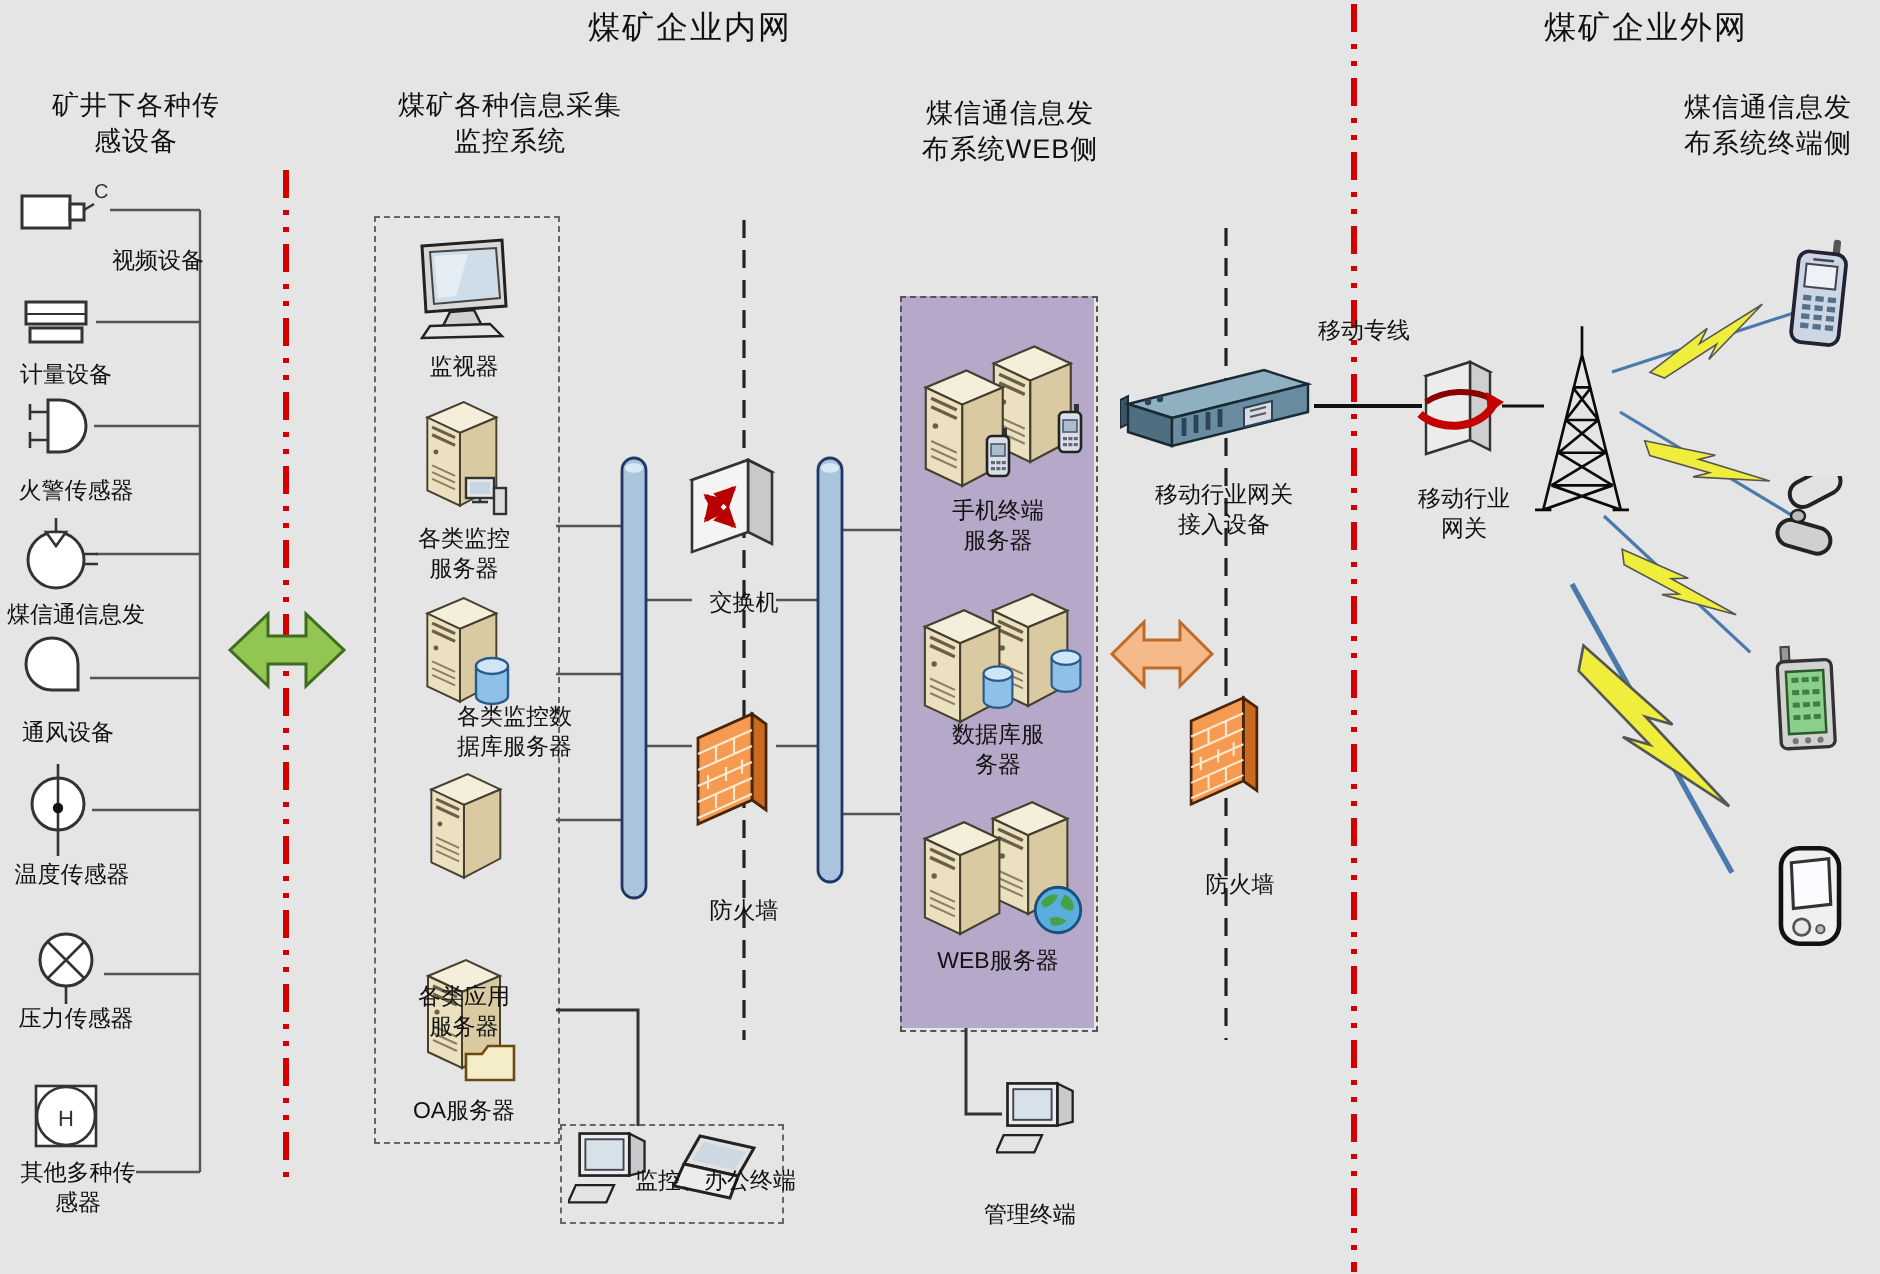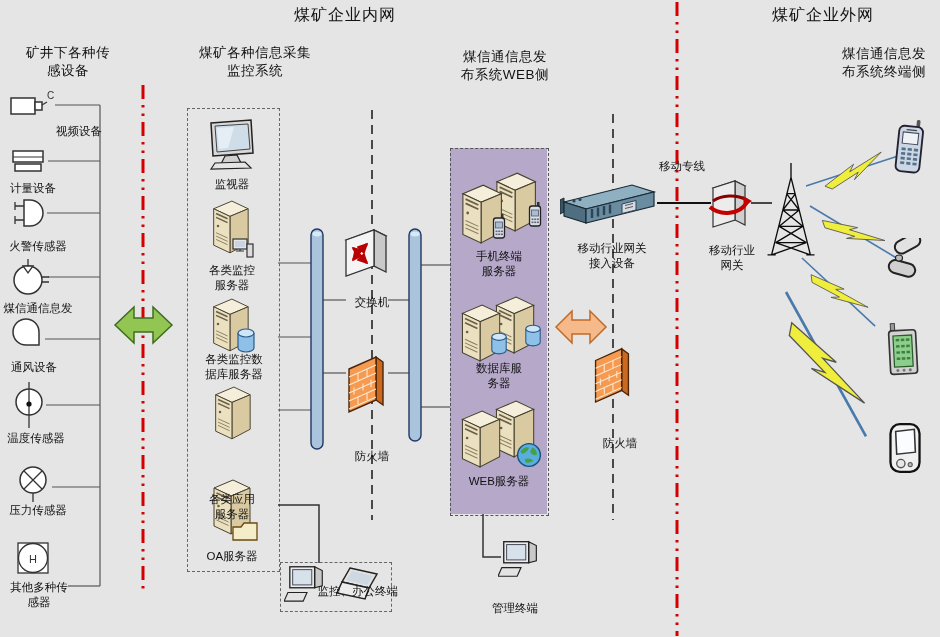--- a/index.html
+++ b/index.html
@@ -229,21 +229,21 @@
     <use href="#srv" width="46" height="56"></use>
       <use href="#pcmini" x="26" y="40" width="22" height="20"></use>
   </svg>
   <div class="lbl" style="left:195px;top:263px;width:74px;">各类监控
 服务器</div>
 
   <svg class="ic" style="left:206px;top:296px;" width="52" height="60">
     <use href="#srv" width="46" height="56"></use>
       <use href="#db" x="30" y="32" width="20" height="26"></use>
   </svg>
-  <div class="lbl" style="left:192px;top:352px;width:84px;">各类监控数
+  <div class="lbl" style="left:202px;top:352px;width:84px;text-align:right;">各类监控数
 据库服务器</div>
 
   <svg class="ic" style="left:208px;top:384px;" width="48" height="58">
     <use href="#srv" width="46" height="56"></use>
   </svg>
   <div class="lbl" style="left:195px;top:444px;width:74px;margin-top:48px;">各类应用
 服务器</div>
 
   <svg class="ic" style="left:206px;top:476px;" width="54" height="70">
     <use href="#srv" width="48" height="60"></use>

